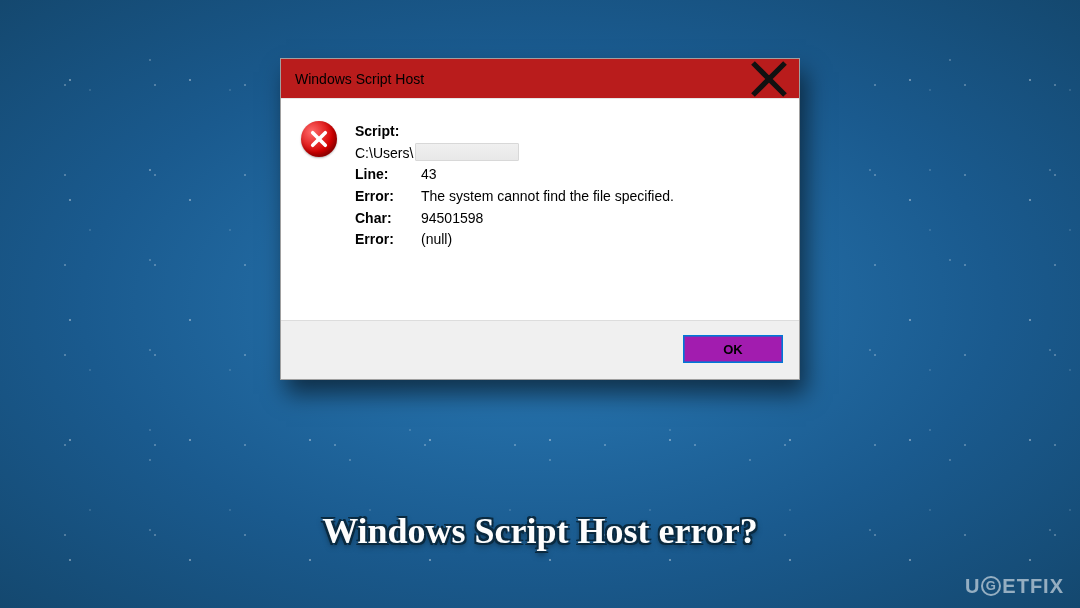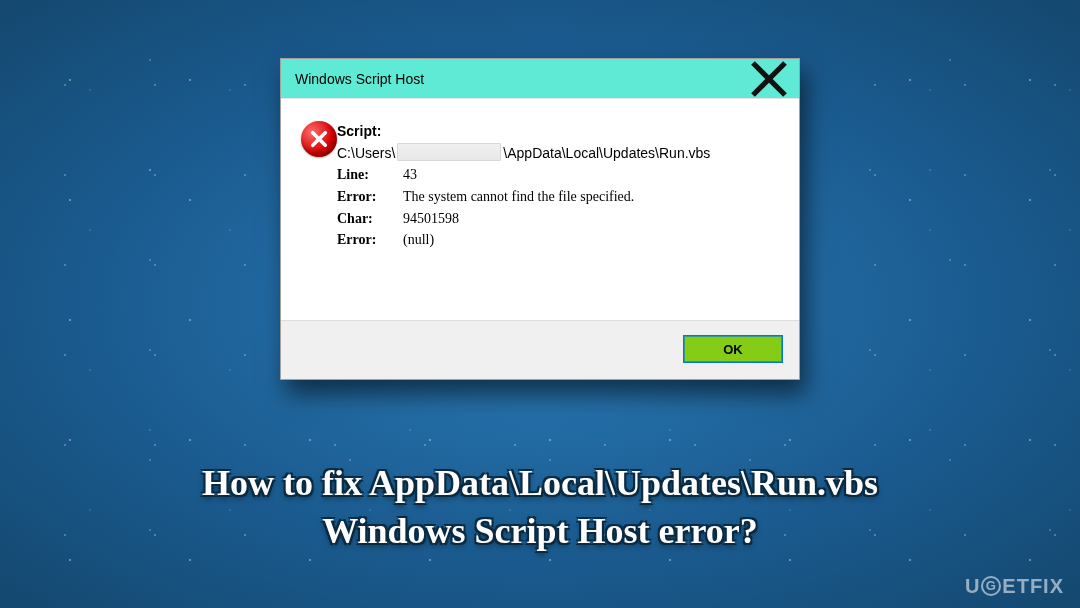--- a/index.html
+++ b/index.html
@@ -44,47 +44,48 @@
     z-index: 5;
     display: flex;
     flex-direction: column;
   }
   .titlebar {
     height: 40px;
     display: flex;
     align-items: center;
     justify-content: space-between;
     padding: 0 10px 0 14px;
-    background: #5eead4;
+    background: #b91c1c;
     border-bottom: 1px solid #e6e6e6;
   }
   .titlebar-title { font-size: 14px; color: #000; }
   .close-x {
     width: 40px; height: 30px;
     display: flex; align-items: center; justify-content: center;
     font-size: 16px; color: #111;
     cursor: pointer;
   }
 
   .body {
     flex: 1;
     display: flex;
     padding: 22px 22px 10px 20px;
+    gap: 18px;
   }
   .error-icon {
     width: 36px; height: 36px; flex: 0 0 36px;
     border-radius: 50%;
     background: radial-gradient(circle at 30% 30%, #ff6a6a, #d40000 60%, #a10000);
     display: flex; align-items: center; justify-content: center;
     box-shadow: inset -2px -3px 5px rgba(0,0,0,.3), 0 1px 2px rgba(0,0,0,.3);
   }
   .error-icon svg { width: 18px; height: 18px; }
 
   .fields { font-size: 14px; color: #000; line-height: 1.55; }
-  .fields .row { display: flex; font-family: Liberation Serif, serif; }
+  .fields .row { display: flex; }
   .fields .label { width: 66px; flex: 0 0 66px; font-weight: 700; }
   .fields .value { }
   .path { display: flex; align-items: flex-start; }
   .path .prefix { font-weight: 400; }
   .path .redact {
     width: 104px; height: 18px;
     background: linear-gradient(to bottom, #f0f0f0, #e8e8e8);
     border: 1px solid #d8d8d8;
     border-radius: 1px;
     display: inline-block;
@@ -95,21 +96,21 @@
   .footer {
     padding: 14px 16px 16px;
     background: #f0f0f0;
     display: flex;
     justify-content: flex-end;
     border-top: 1px solid #ddd;
   }
   .ok-btn {
     min-width: 100px;
     height: 28px;
-    background: #84cc16;
+    background: #a21caf;
     border: 1px solid #0078d7;
     box-shadow: inset 0 0 0 1px rgba(0,120,215,.6);
     font-size: 13px;
     font-weight: 700;
     cursor: pointer;
   }
 
   
   .banner {
     position: absolute;
@@ -175,21 +176,20 @@
     <div class="error-icon">
       <svg viewBox="0 0 10 10">
           <path d="M1.5 1.5 L8.5 8.5 M8.5 1.5 L1.5 8.5" stroke="#fff" stroke-width="2" stroke-linecap="round" fill="none"></path>
         </svg>
     </div>
     <div class="fields">
       <div class="topline">Script:</div>
       <div class="path">
         <span class="prefix">C:\Users\</span>
         <span class="redact"></span>
-        <span>\AppData\Local\Updates\Run.vbs</span>
       </div>
       <div class="row">
         <span class="label">Line:</span>
         <span class="value">43</span>
       </div>
       <div class="row">
         <span class="label">Error:</span>
         <span class="value">The system cannot find the file specified.</span>
       </div>
       <div class="row">
@@ -202,21 +202,20 @@
       </div>
     </div>
   </div>
 
   <div class="footer">
     <button class="ok-btn">OK</button>
   </div>
 </div>
 
 <div class="banner">
-  <div>How to fix AppData\Local\Updates\Run.vbs</div>
   <div>Windows Script Host error?</div>
 </div>
 
 <div class="watermark">
   <span>U</span>
   <span class="g">G</span>
   <span>ETFIX</span>
 </div>
 
 </body></html>

